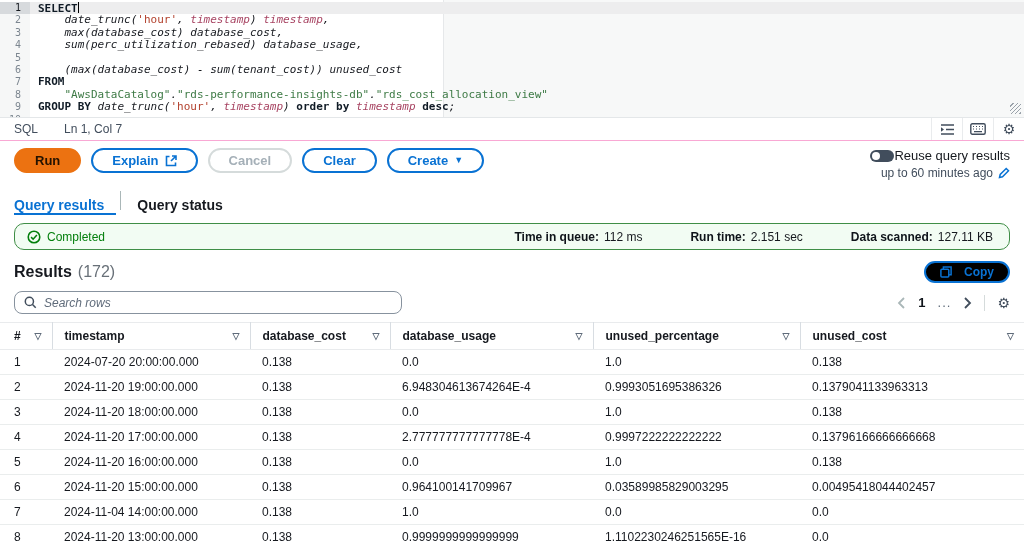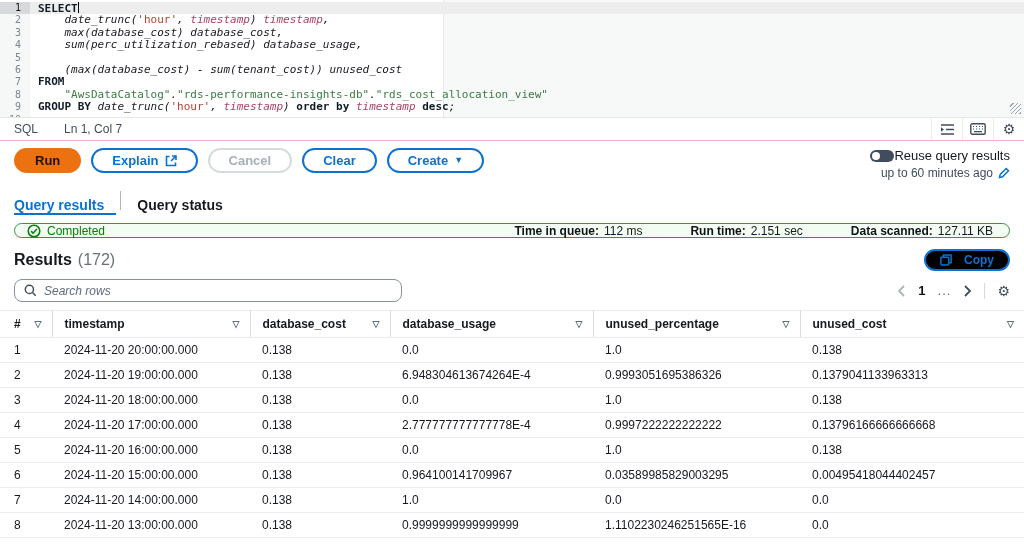--- a/index.html
+++ b/index.html
@@ -60,21 +60,21 @@
   
   .tabs { display:flex; align-items:stretch; height:29px; padding:0 14px; }
   .tab { display:flex; align-items:center; padding:0 12px; font-size:14px; font-weight:700;
          position:relative; cursor:pointer;margin-top:9px; }
   .tab:first-child { padding-left:0; }
   .tab.active { color:#0972d3; }
   .tab.active::after { content:""; position:absolute; left:0; right:0; bottom:0; height:2.5px; background:#0972d3; }
   .tab-divider { width:1px; background:#aab7b8; margin:5px 4px; }
 
   
-  .banner { margin:8px 14px 0; height:15px; background:#f2fcf3; border:1px solid #3f8e46;
+  .banner { margin:8px 14px 0; height:27px; background:#f2fcf3; border:1px solid #3f8e46;
             border-radius:10px; display:flex; align-items:center; padding:0 12px; font-size:12px; }
   .banner .state { display:flex; align-items:center; gap:6px; color:#037f0c; font-weight:400; }
   .banner .stats { margin-left:auto; display:flex; gap:48px; padding-right:4px; }
   .stat { display:flex; gap:5px; }
   .stat .lbl { font-weight:700; color:#0f141a; }
   .stat .val { color:#16191f; }
 
   
   .results-head { display:flex; align-items:center; margin:11px 14px 0; }
   .results-title { font-size:16px; font-weight:700; }
@@ -339,21 +339,21 @@
             <div class="th-inner">
               <span>unused_cost</span>
               <span class="filter">▽</span>
             </div>
           </th>
         </tr>
       </thead>
     <tbody id="table-body">
         <tr>
           <td>1</td>
-          <td>2024-11-20 20:00:00.000</td>
+          <td>2024-07-20 20:00:00.000</td>
           <td>0.138</td>
           <td>0.0</td>
           <td>1.0</td>
           <td>0.138</td>
         </tr>
         <tr>
           <td>2</td>
           <td>2024-11-20 19:00:00.000</td>
           <td>0.138</td>
           <td>6.948304613674264E-4</td>
@@ -387,21 +387,21 @@
         <tr>
           <td>6</td>
           <td>2024-11-20 15:00:00.000</td>
           <td>0.138</td>
           <td>0.964100141709967</td>
           <td>0.03589985829003295</td>
           <td>0.00495418044402457</td>
         </tr>
         <tr>
           <td>7</td>
-          <td>2024-11-20 14:00:00.000</td>
+          <td>2024-11-04 14:00:00.000</td>
           <td>0.138</td>
           <td>1.0</td>
           <td>0.0</td>
           <td>0.0</td>
         </tr>
         <tr>
           <td>8</td>
           <td>2024-11-20 13:00:00.000</td>
           <td>0.138</td>
           <td>0.9999999999999999</td>

